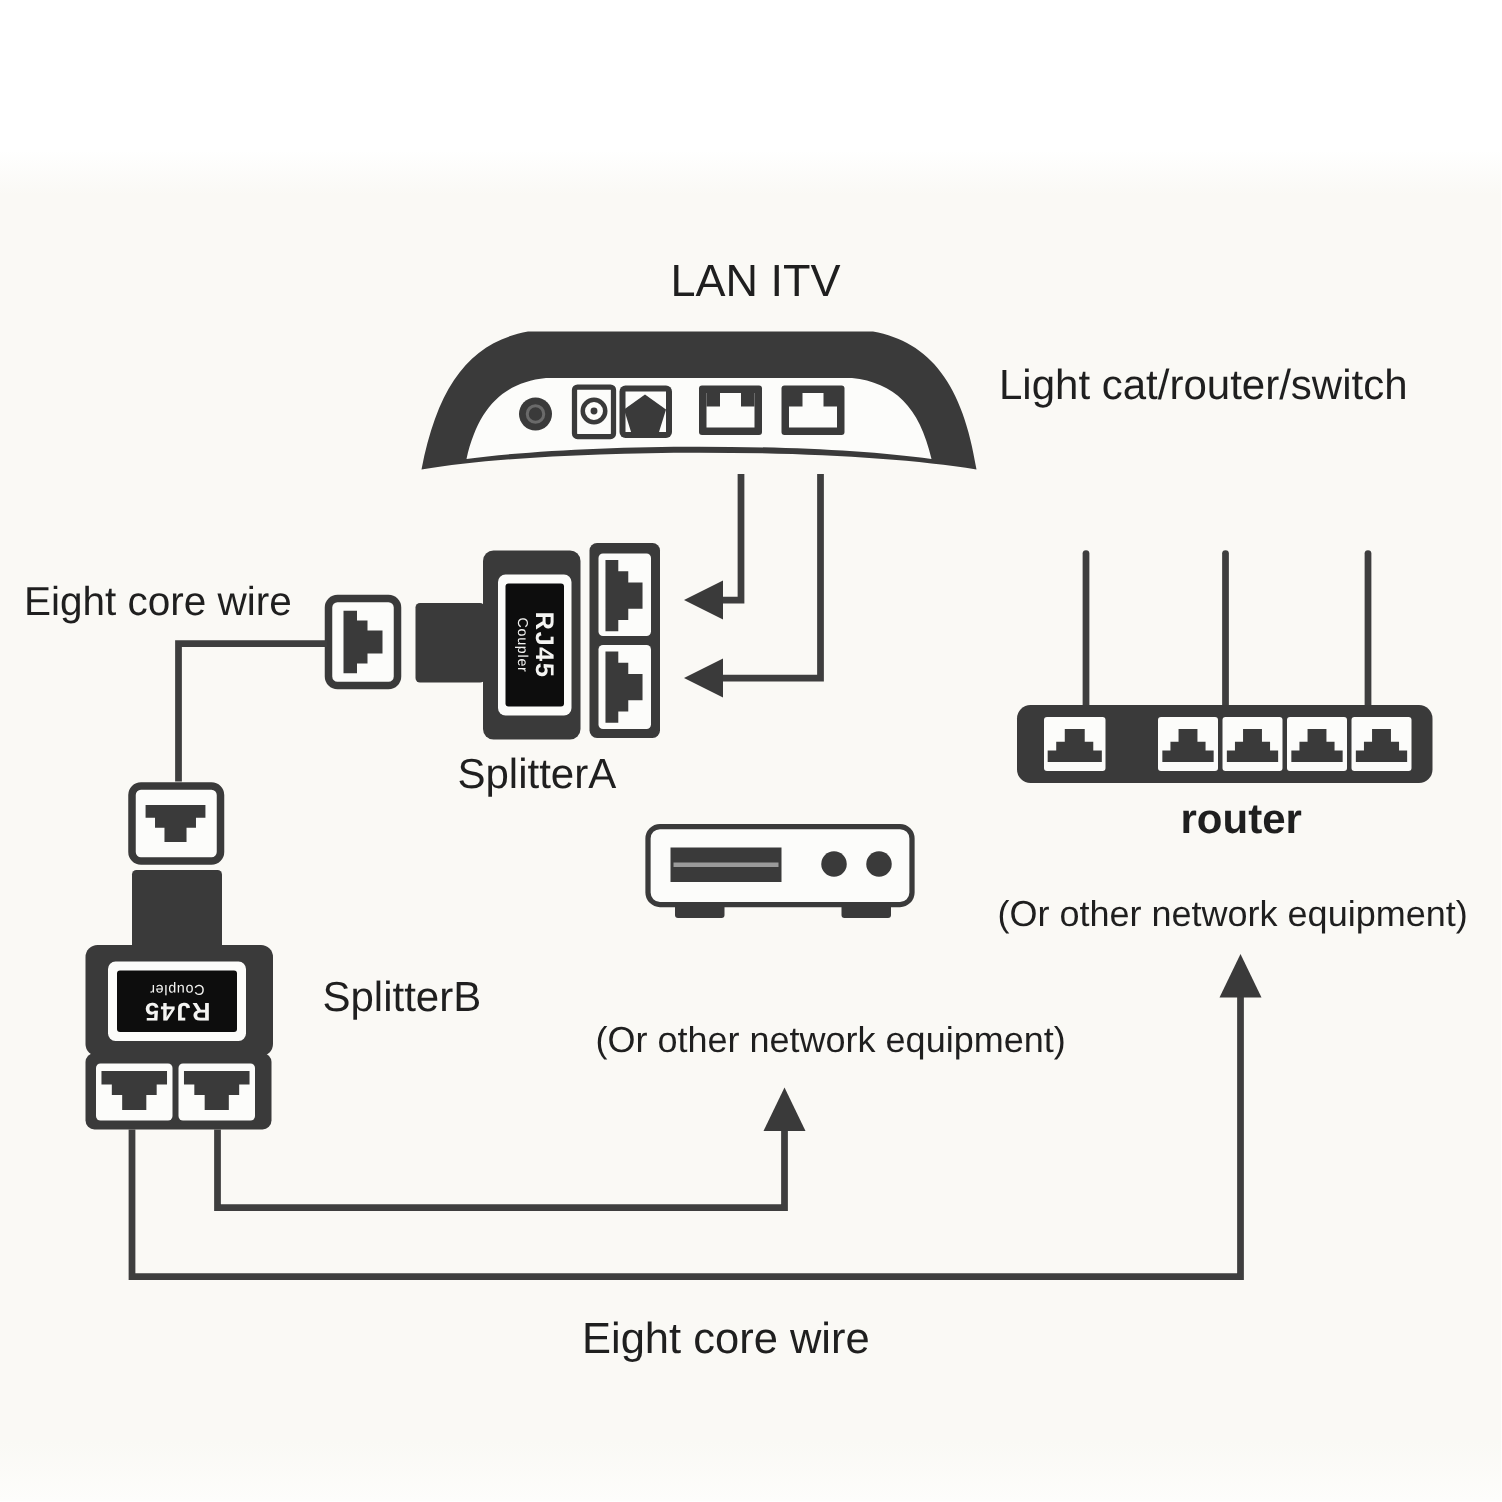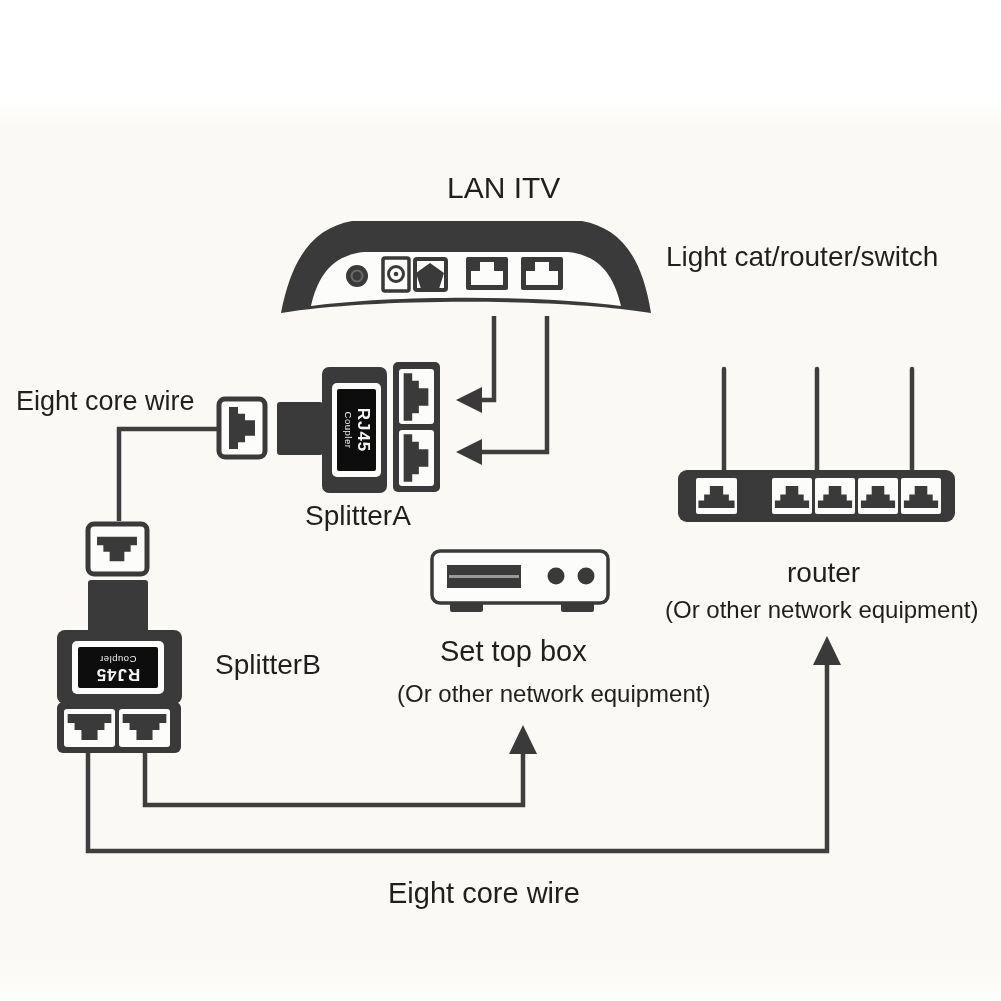--- a/index.html
+++ b/index.html
@@ -155,19 +155,18 @@
         <span class="l2">Coupler</span>
       </div>
     </div>
   </div>
 
   <div class="lbl big" style="left:447px;top:171px;">LAN ITV</div>
   <div class="lbl med" style="left:666px;top:241px;">Light cat/router/switch</div>
   <div class="lbl med" style="left:16px;top:386px;font-size:27px;">Eight core wire</div>
   <div class="lbl med" style="left:277px;top:500px;margin-left:28px;">SplitterA</div>
   <div class="lbl med" style="left:200px;top:649px;margin-left:15px;">SplitterB</div>
-  <div class="lbl med2" style="left:440px;top:635px;">Set top box</div>
   <div class="lbl note" style="left:397px;top:680px;">(Or other network equipment)</div>
-  <div class="lbl med" style="left:787px;top:557px;">router</div>
+  <div class="lbl med" style="left:787px;top:530px;font-weight:bold;">router</div>
   <div class="lbl note" style="left:665px;top:596px;">(Or other network equipment)</div>
   <div class="lbl med2" style="left:388px;top:877px;">Eight core wire</div>
 
 </div>
 
 </body></html>

